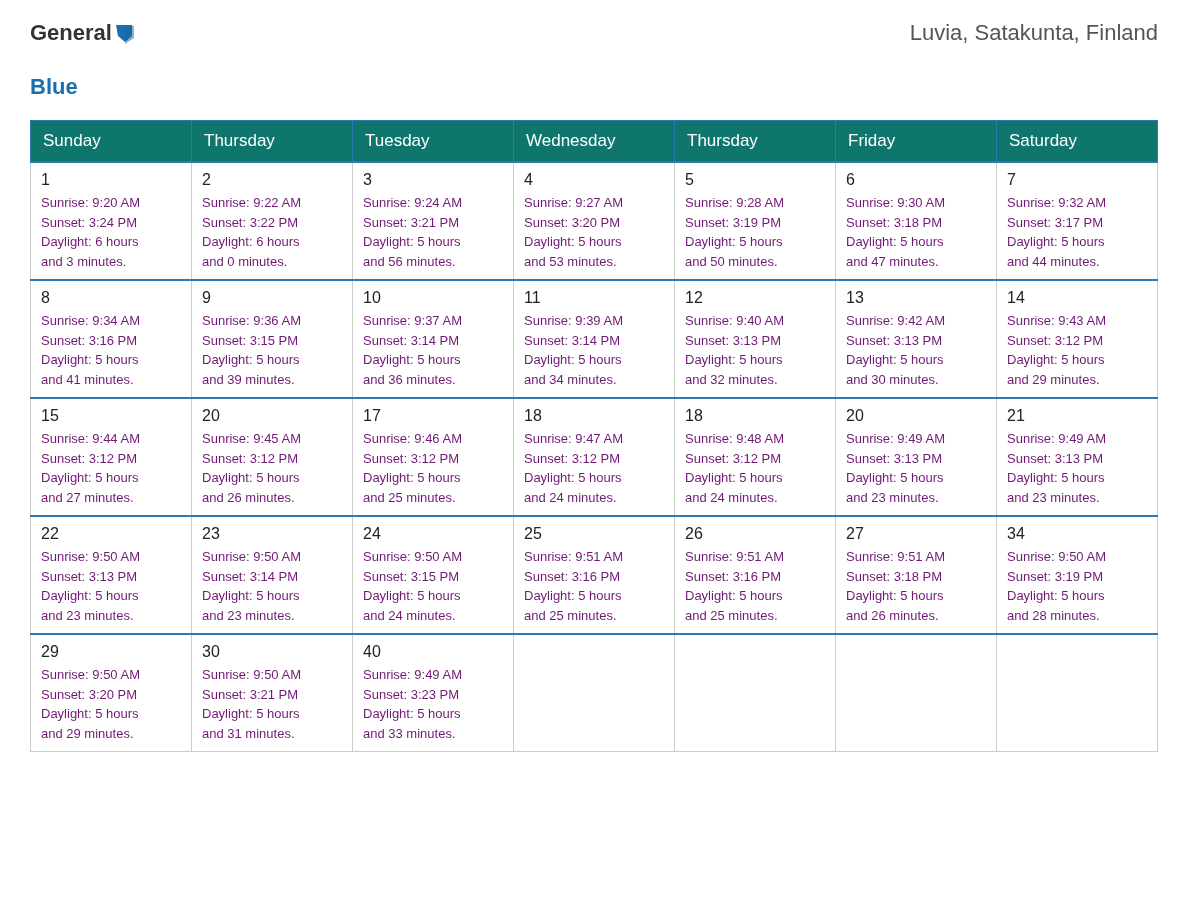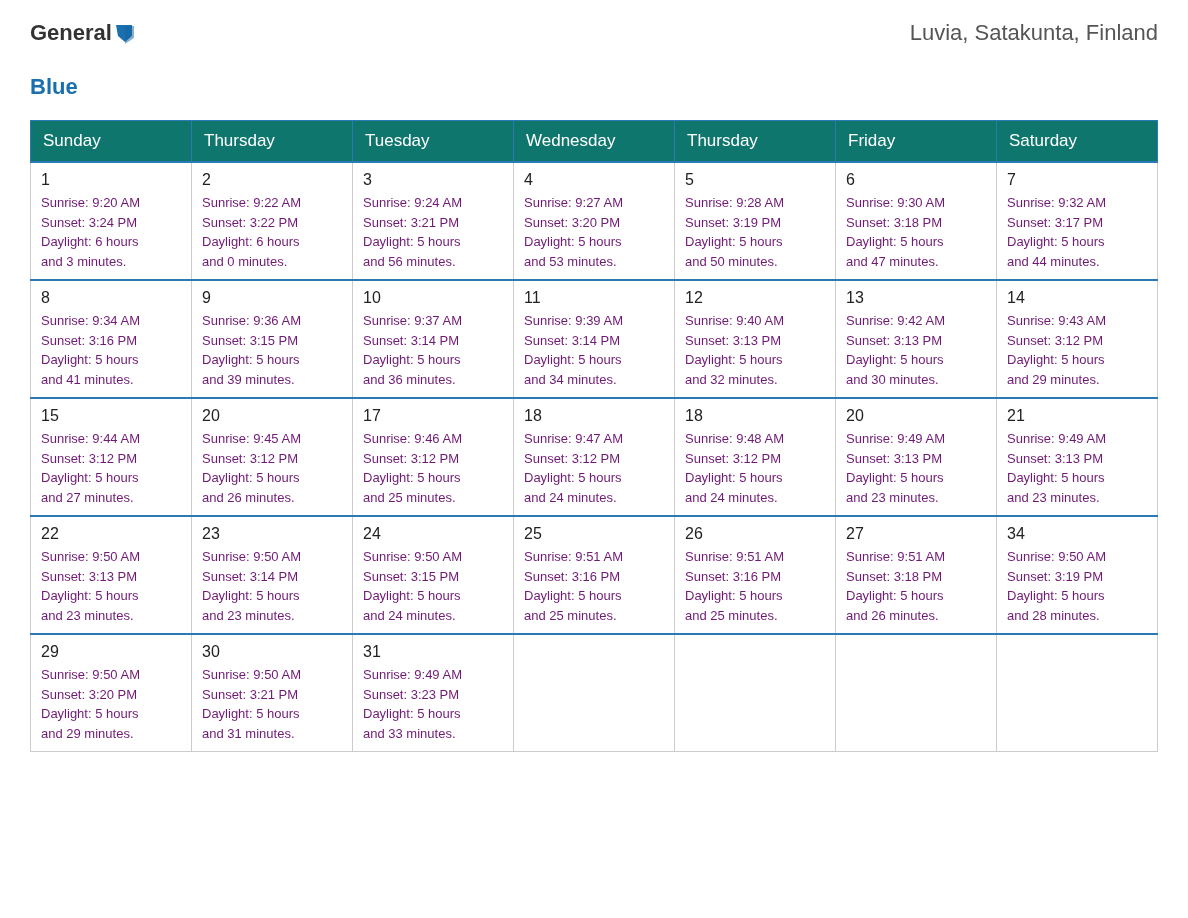--- a/index.html
+++ b/index.html
@@ -245,21 +245,21 @@
       <tr>
         <td>
         <span class="day-number">29</span>
         <span class="day-info">Sunrise: 9:50 AM<br>Sunset: 3:20 PM<br>Daylight: 5 hours<br>and 29 minutes.</span>
       </td>
         <td>
         <span class="day-number">30</span>
         <span class="day-info">Sunrise: 9:50 AM<br>Sunset: 3:21 PM<br>Daylight: 5 hours<br>and 31 minutes.</span>
       </td>
         <td>
-        <span class="day-number">31</span>
+        <span class="day-number">40</span>
         <span class="day-info">Sunrise: 9:49 AM<br>Sunset: 3:23 PM<br>Daylight: 5 hours<br>and 33 minutes.</span>
       </td>
         <td class="empty-cell"></td>
         <td class="empty-cell"></td>
         <td class="empty-cell"></td>
         <td class="empty-cell"></td>
       </tr>
     </tbody>
 </table>
 

